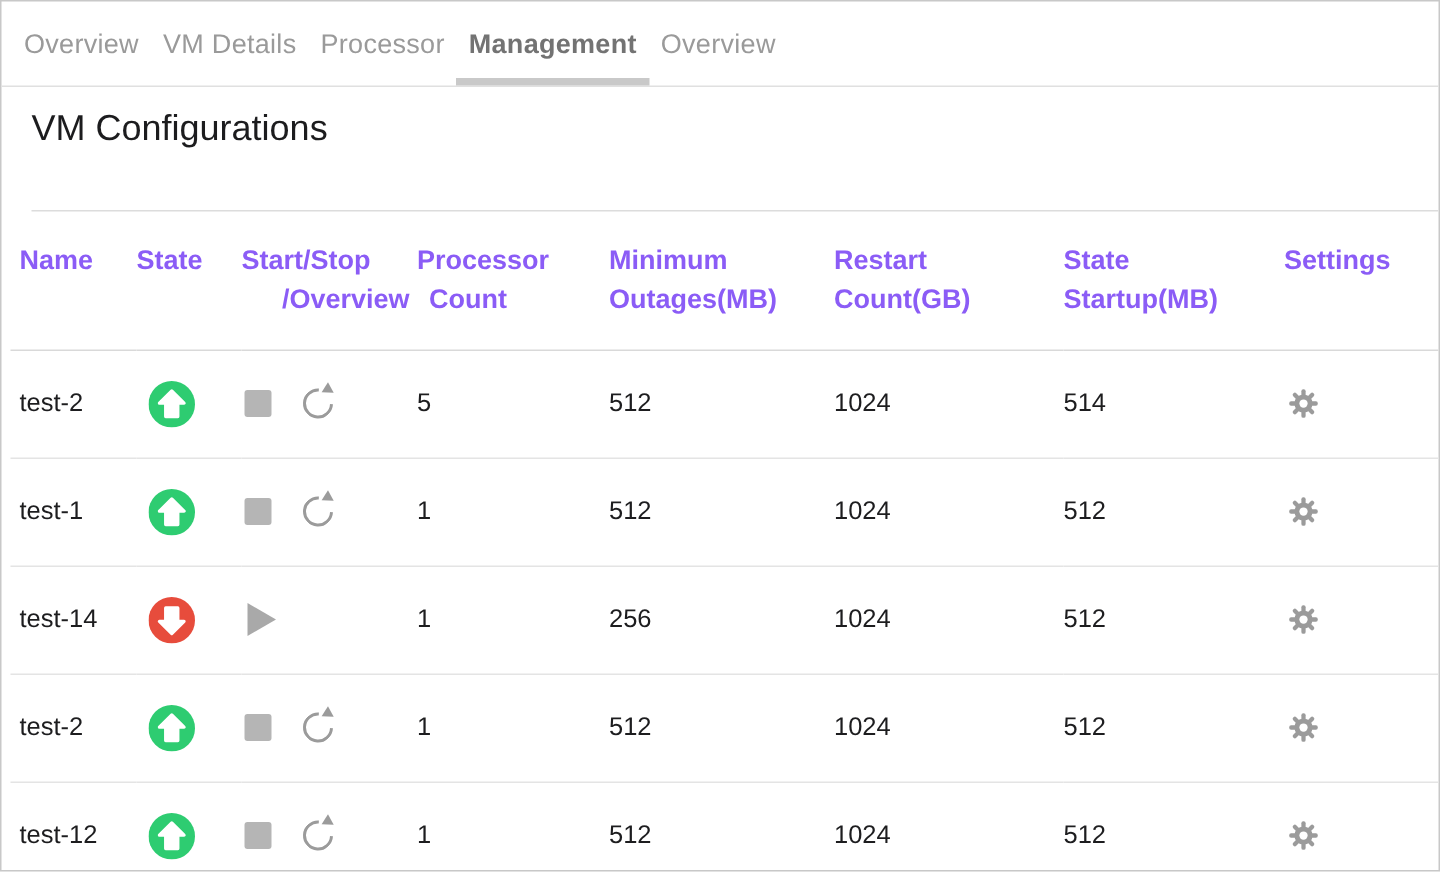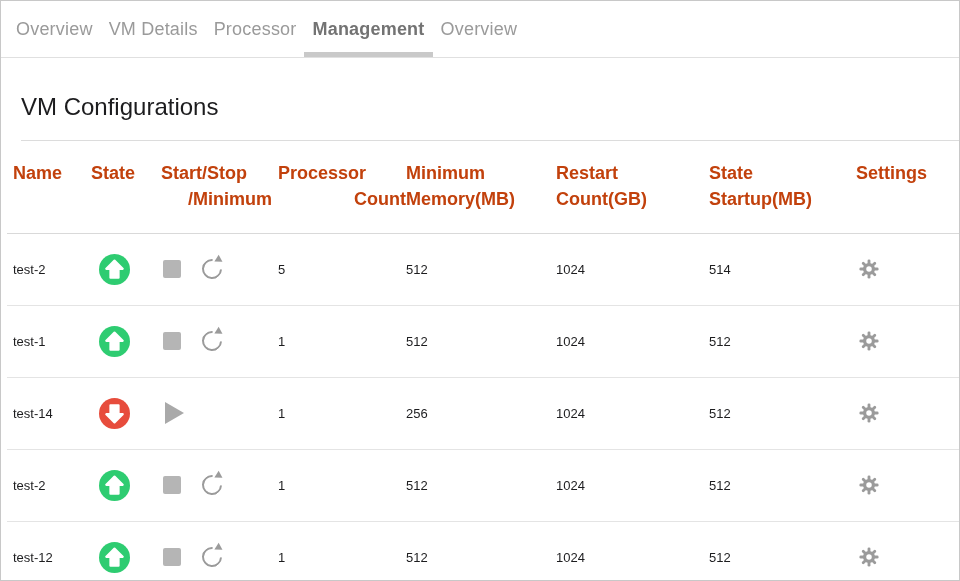--- a/index.html
+++ b/index.html
@@ -18,41 +18,41 @@
     padding:0 8px; font-size:18px; color:#9a9a9a; cursor:pointer;
     white-space:nowrap; letter-spacing:0.2px;
   }
   .tab.active { color:#737373; font-weight:700; }
   .tab.active::after {
     content:""; position:absolute; left:0; right:0; bottom:0;
     height:5px; background:#c9c9c9;
   }
   
   .title-section {
-    height:83px; display:flex; align-items:center;
+    height:83px; display:flex; align-items:flex-start;
     padding:14px 12px 0 20px; position:relative;
   }
   .title-section::after {
     content:""; position:absolute; left:20px; right:0; bottom:0;
     height:1px; background:#dcdcdc;
   }
   .page-title { font-size:24px; color:#1c1c1e; }
   
   table { border-collapse:collapse; table-layout:fixed; width:954px; margin-left:6px; }
   th {
     text-align:left; vertical-align:top; height:92px;
     padding-top:19px; font-size:18px; font-weight:700;
-    color:#c2410c; line-height:26px; border-bottom:1px solid #d9d9d9;
+    color:#8b5cf6; line-height:26px; border-bottom:1px solid #d9d9d9;
   }
   th .l1, th .l2 { display:block; }
   th.col-startstop .l2 { margin-left:27px; }
-  th.col-processor .l2 { margin-left:8px;text-align:right; }
+  th.col-processor .l2 { margin-left:8px; }
   th.col-name, td.col-name { padding-left:6px; }
   td {
-    height:72px; font-size:13px; color:#1d1d1f;
+    height:72px; font-size:17px; color:#1d1d1f;
     border-bottom:1px solid #e4e4e4; vertical-align:middle;
   }
   
   .state-icon { display:block; margin-left:8px; }
   
   .controls { display:flex; align-items:center; gap:20px; padding-left:2px; }
   .icon-stop { width:18px; height:18px; background:#b5b5b5; border-radius:2px; cursor:pointer; }
   .icon-restart { position:relative; width:22px; height:22px; cursor:pointer; }
   .icon-restart::before {
     content:""; position:absolute; inset:1px;
@@ -104,29 +104,29 @@
         <th class="col-name">
           <span class="l1">Name</span>
             <span class="l2"></span>
           </th>
         <th class="col-state">
           <span class="l1">State</span>
             <span class="l2"></span>
           </th>
         <th class="col-startstop">
           <span class="l1">Start/Stop</span>
-            <span class="l2">/Minimum</span>
+            <span class="l2">/Overview</span>
           </th>
         <th class="col-processor">
           <span class="l1">Processor</span>
             <span class="l2">Count</span>
           </th>
         <th class="col-minmem">
           <span class="l1">Minimum</span>
-            <span class="l2">Memory(MB)</span>
+            <span class="l2">Outages(MB)</span>
           </th>
         <th class="col-maxmem">
           <span class="l1">Restart</span>
             <span class="l2">Count(GB)</span>
           </th>
         <th class="col-memstartup">
           <span class="l1">State</span>
             <span class="l2">Startup(MB)</span>
           </th>
         <th class="col-settings">

